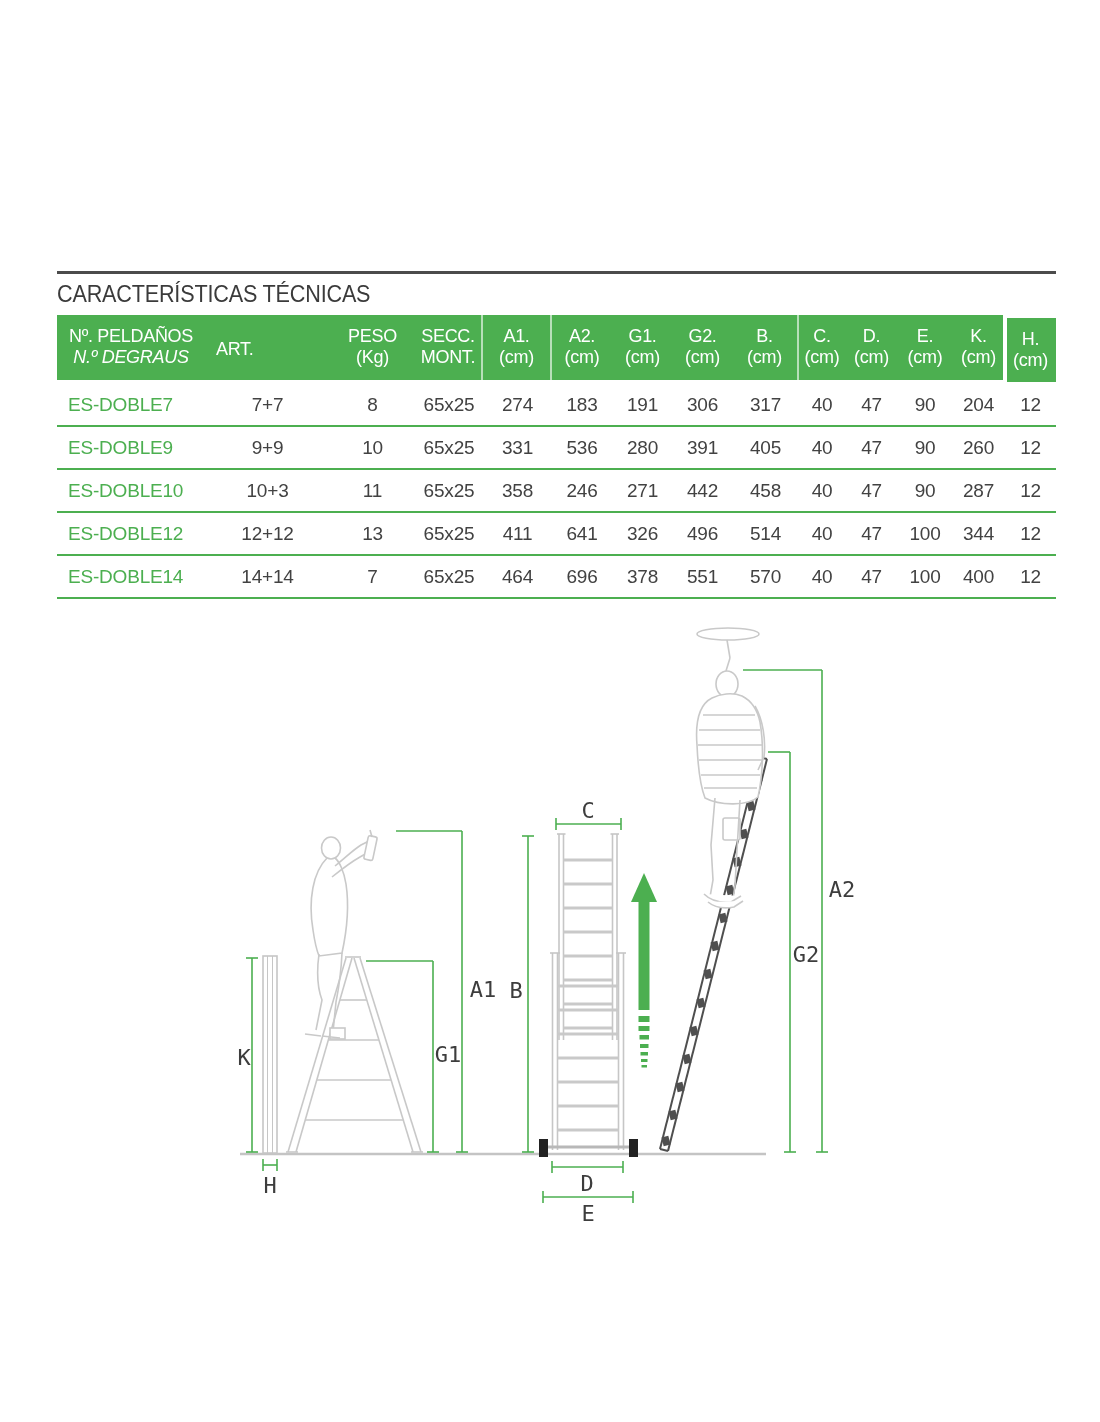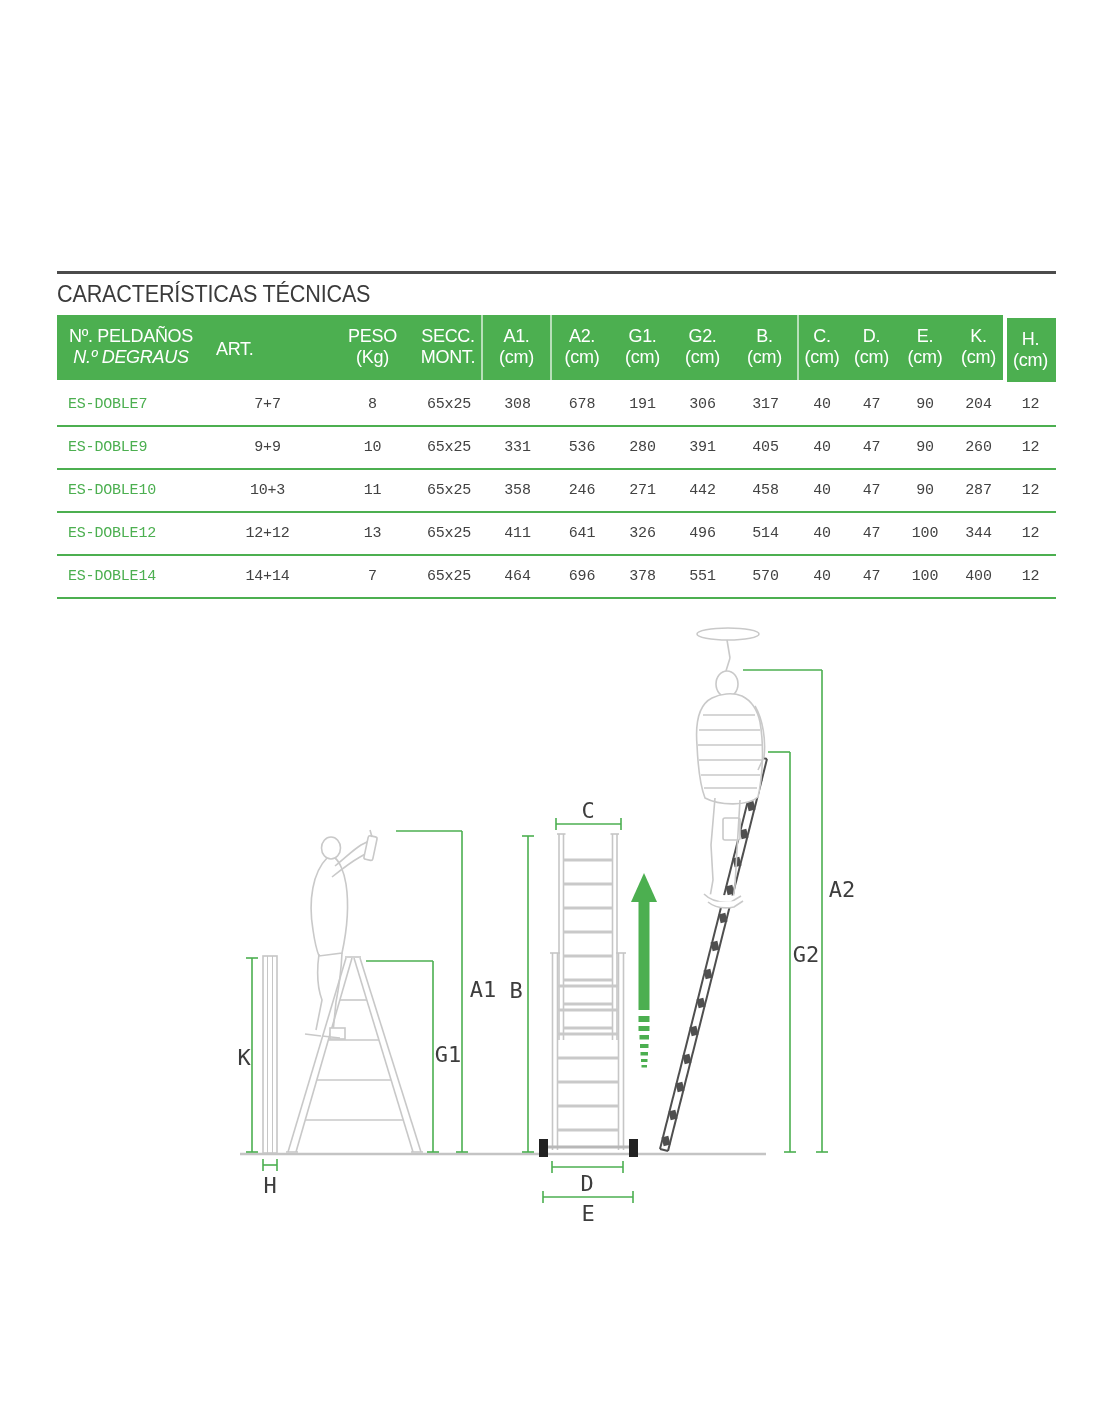--- a/index.html
+++ b/index.html
@@ -25,21 +25,21 @@
     box-sizing:border-box;letter-spacing:-0.3px;white-space:nowrap;
   }
   .th .sub{display:block;}
   .th.divider{border-right:2px solid rgba(255,255,255,0.6);height:69px;}
   .th.art-h{text-align:left;padding:0 0 0 11px;display:flex;align-items:center;}
   .th.h-col{padding-top:14px;}
   [data-name="col-header-steps"] .sub{font-style:italic;}
   .rows{position:absolute;left:57px;top:384px;width:999px;}
   .trow{
     height:41px;border-bottom:2.5px solid #4CAF50;align-items:center;
-    font-size:15px;color:#424242;text-align:center;letter-spacing:-0.2px;font-family:Liberation Mono, monospace;
+    font-size:19px;color:#424242;text-align:center;letter-spacing:-0.2px;
   }
   .trow .art{text-align:left;padding-left:11px;color:#4CAF50;}
   svg text{font-family:"DejaVu Sans Mono",monospace;font-size:22px;fill:#3D3D3D;}
   .diagram{position:absolute;left:0;top:0;}
 </style>
 </head>
 <body>
 
 <div class="top-rule" data-name="top-rule"></div>
 <div class="title" data-name="page-title">CARACTERÍSTICAS TÉCNICAS</div>
@@ -66,22 +66,22 @@
     <div class="th h-col" data-name="col-header-h"><span>H.</span><span class="sub">(cm)</span></div>
   </div>
 </div>
 
 <div class="rows" data-name="spec-table-body">
   <div class="trow grid14" data-name="table-row">
     <div class="art" data-name="cell-art">ES-DOBLE7</div>
     <div>7+7</div>
     <div>8</div>
     <div>65x25</div>
-    <div>308</div>
-    <div>678</div>
+    <div>274</div>
+    <div>183</div>
     <div>191</div>
     <div>306</div>
     <div>317</div>
     <div>40</div>
     <div>47</div>
     <div>90</div>
     <div>204</div>
     <div>12</div>
   </div>
   <div class="trow grid14" data-name="table-row">

